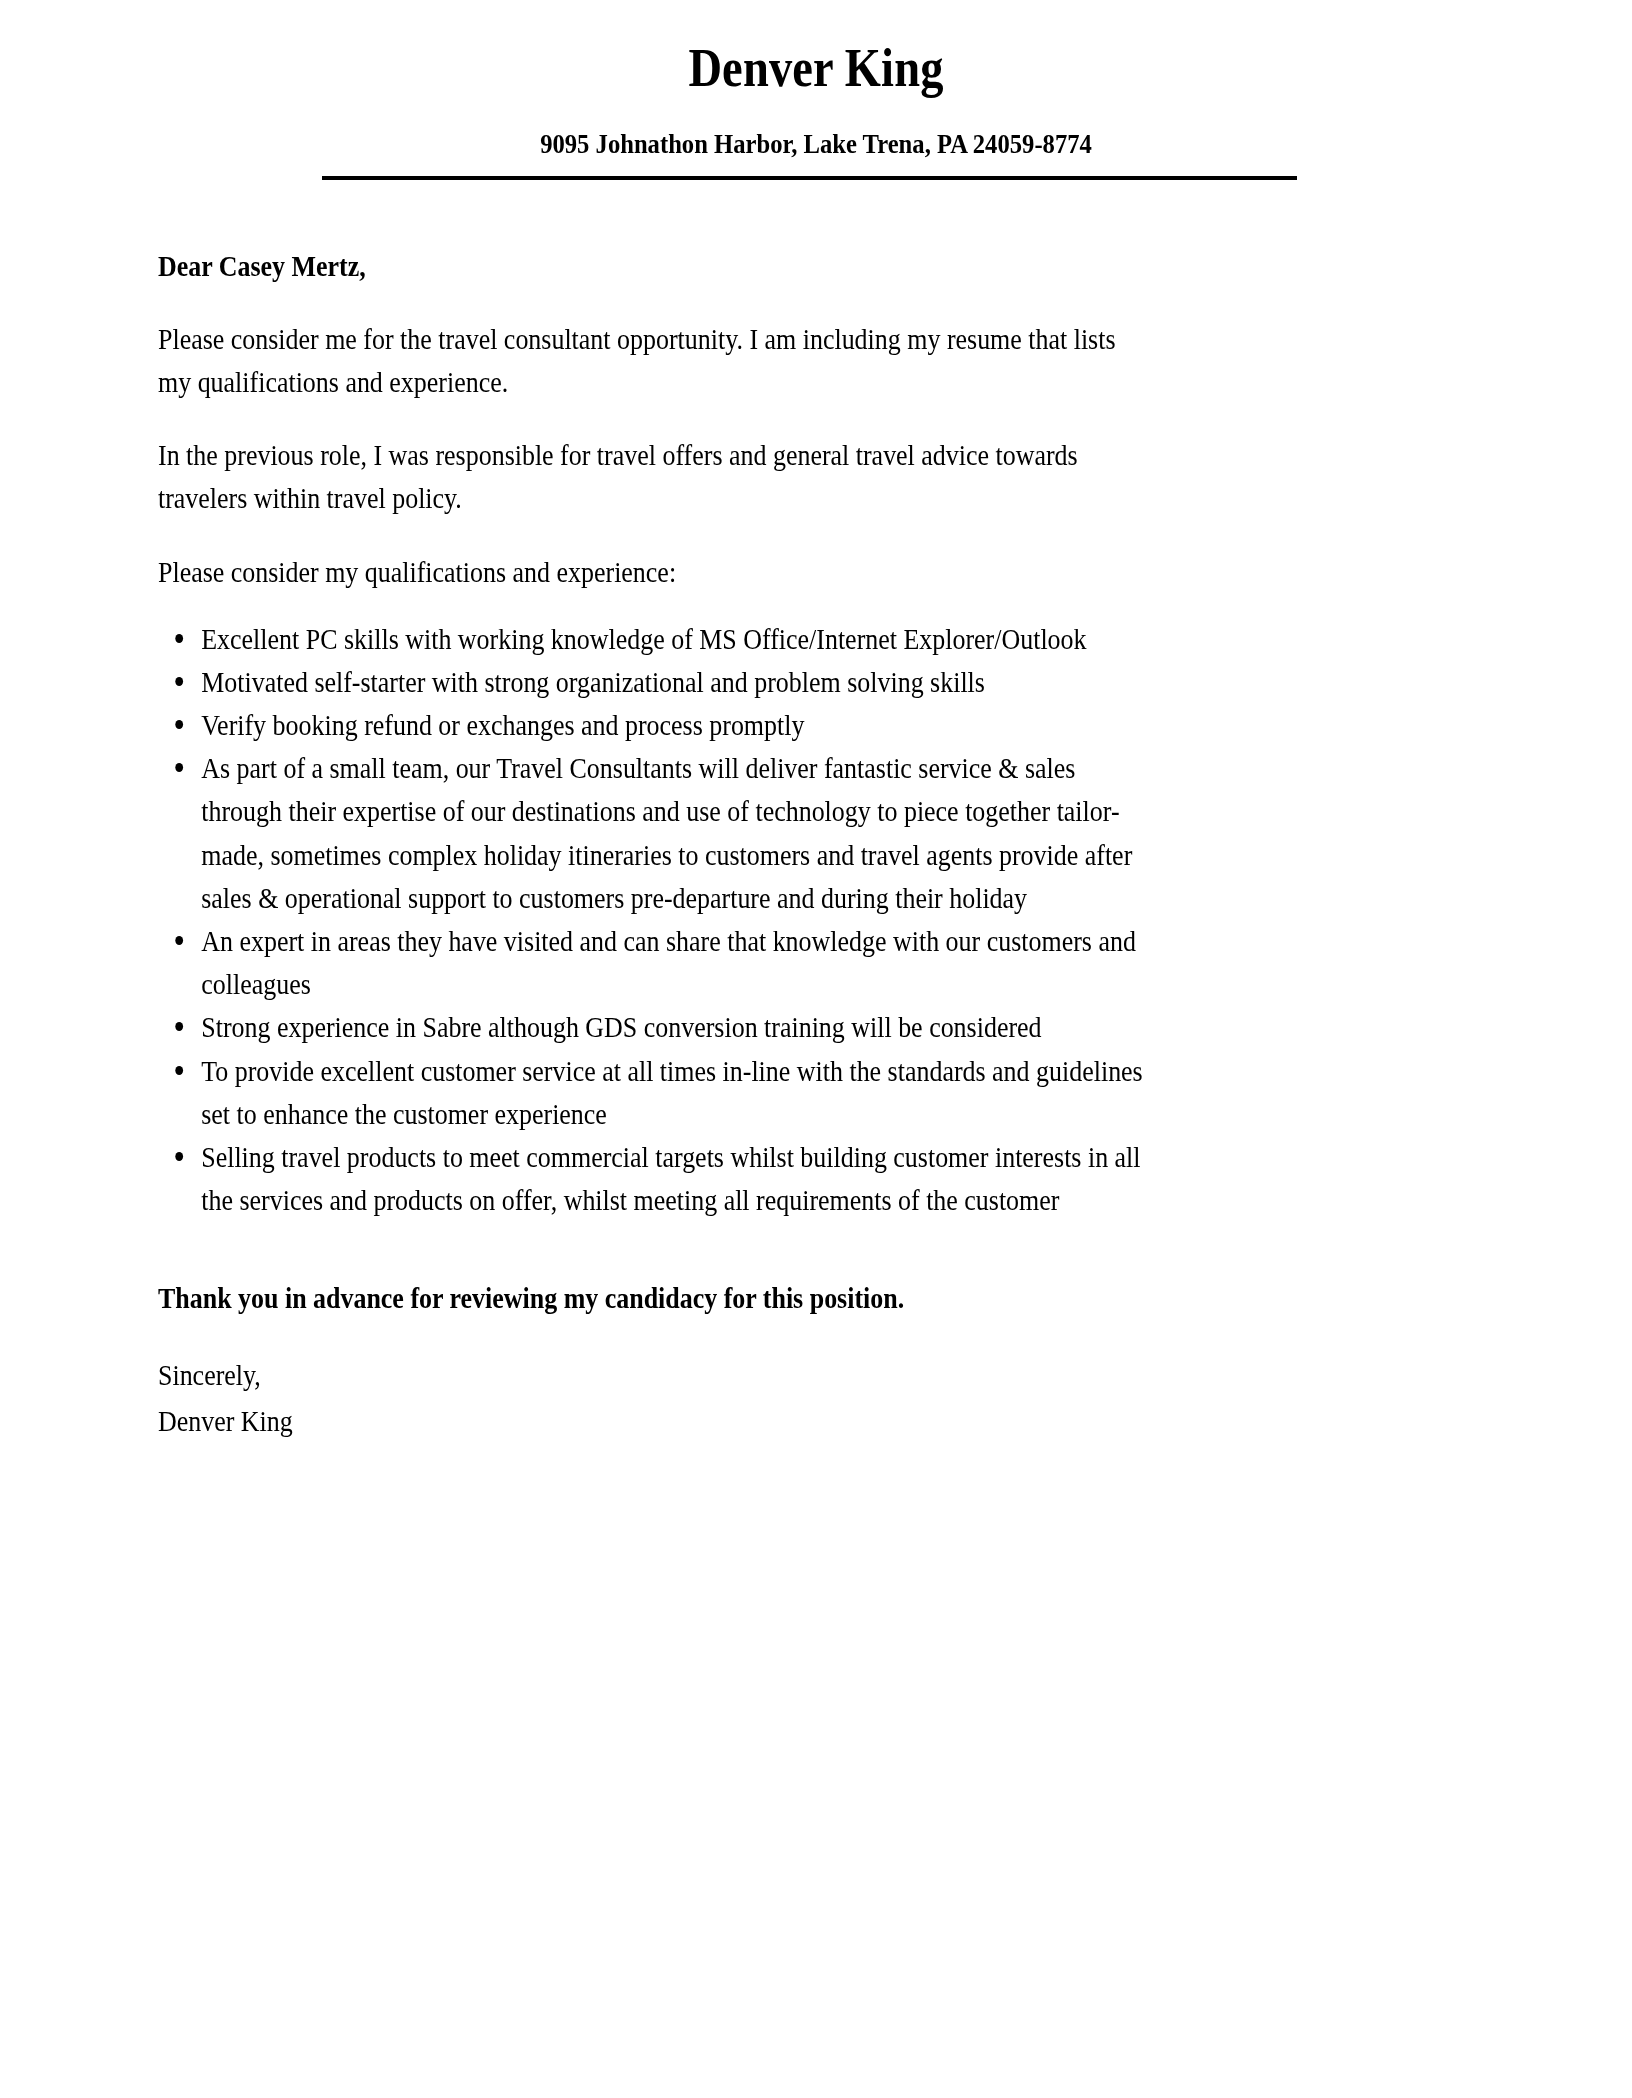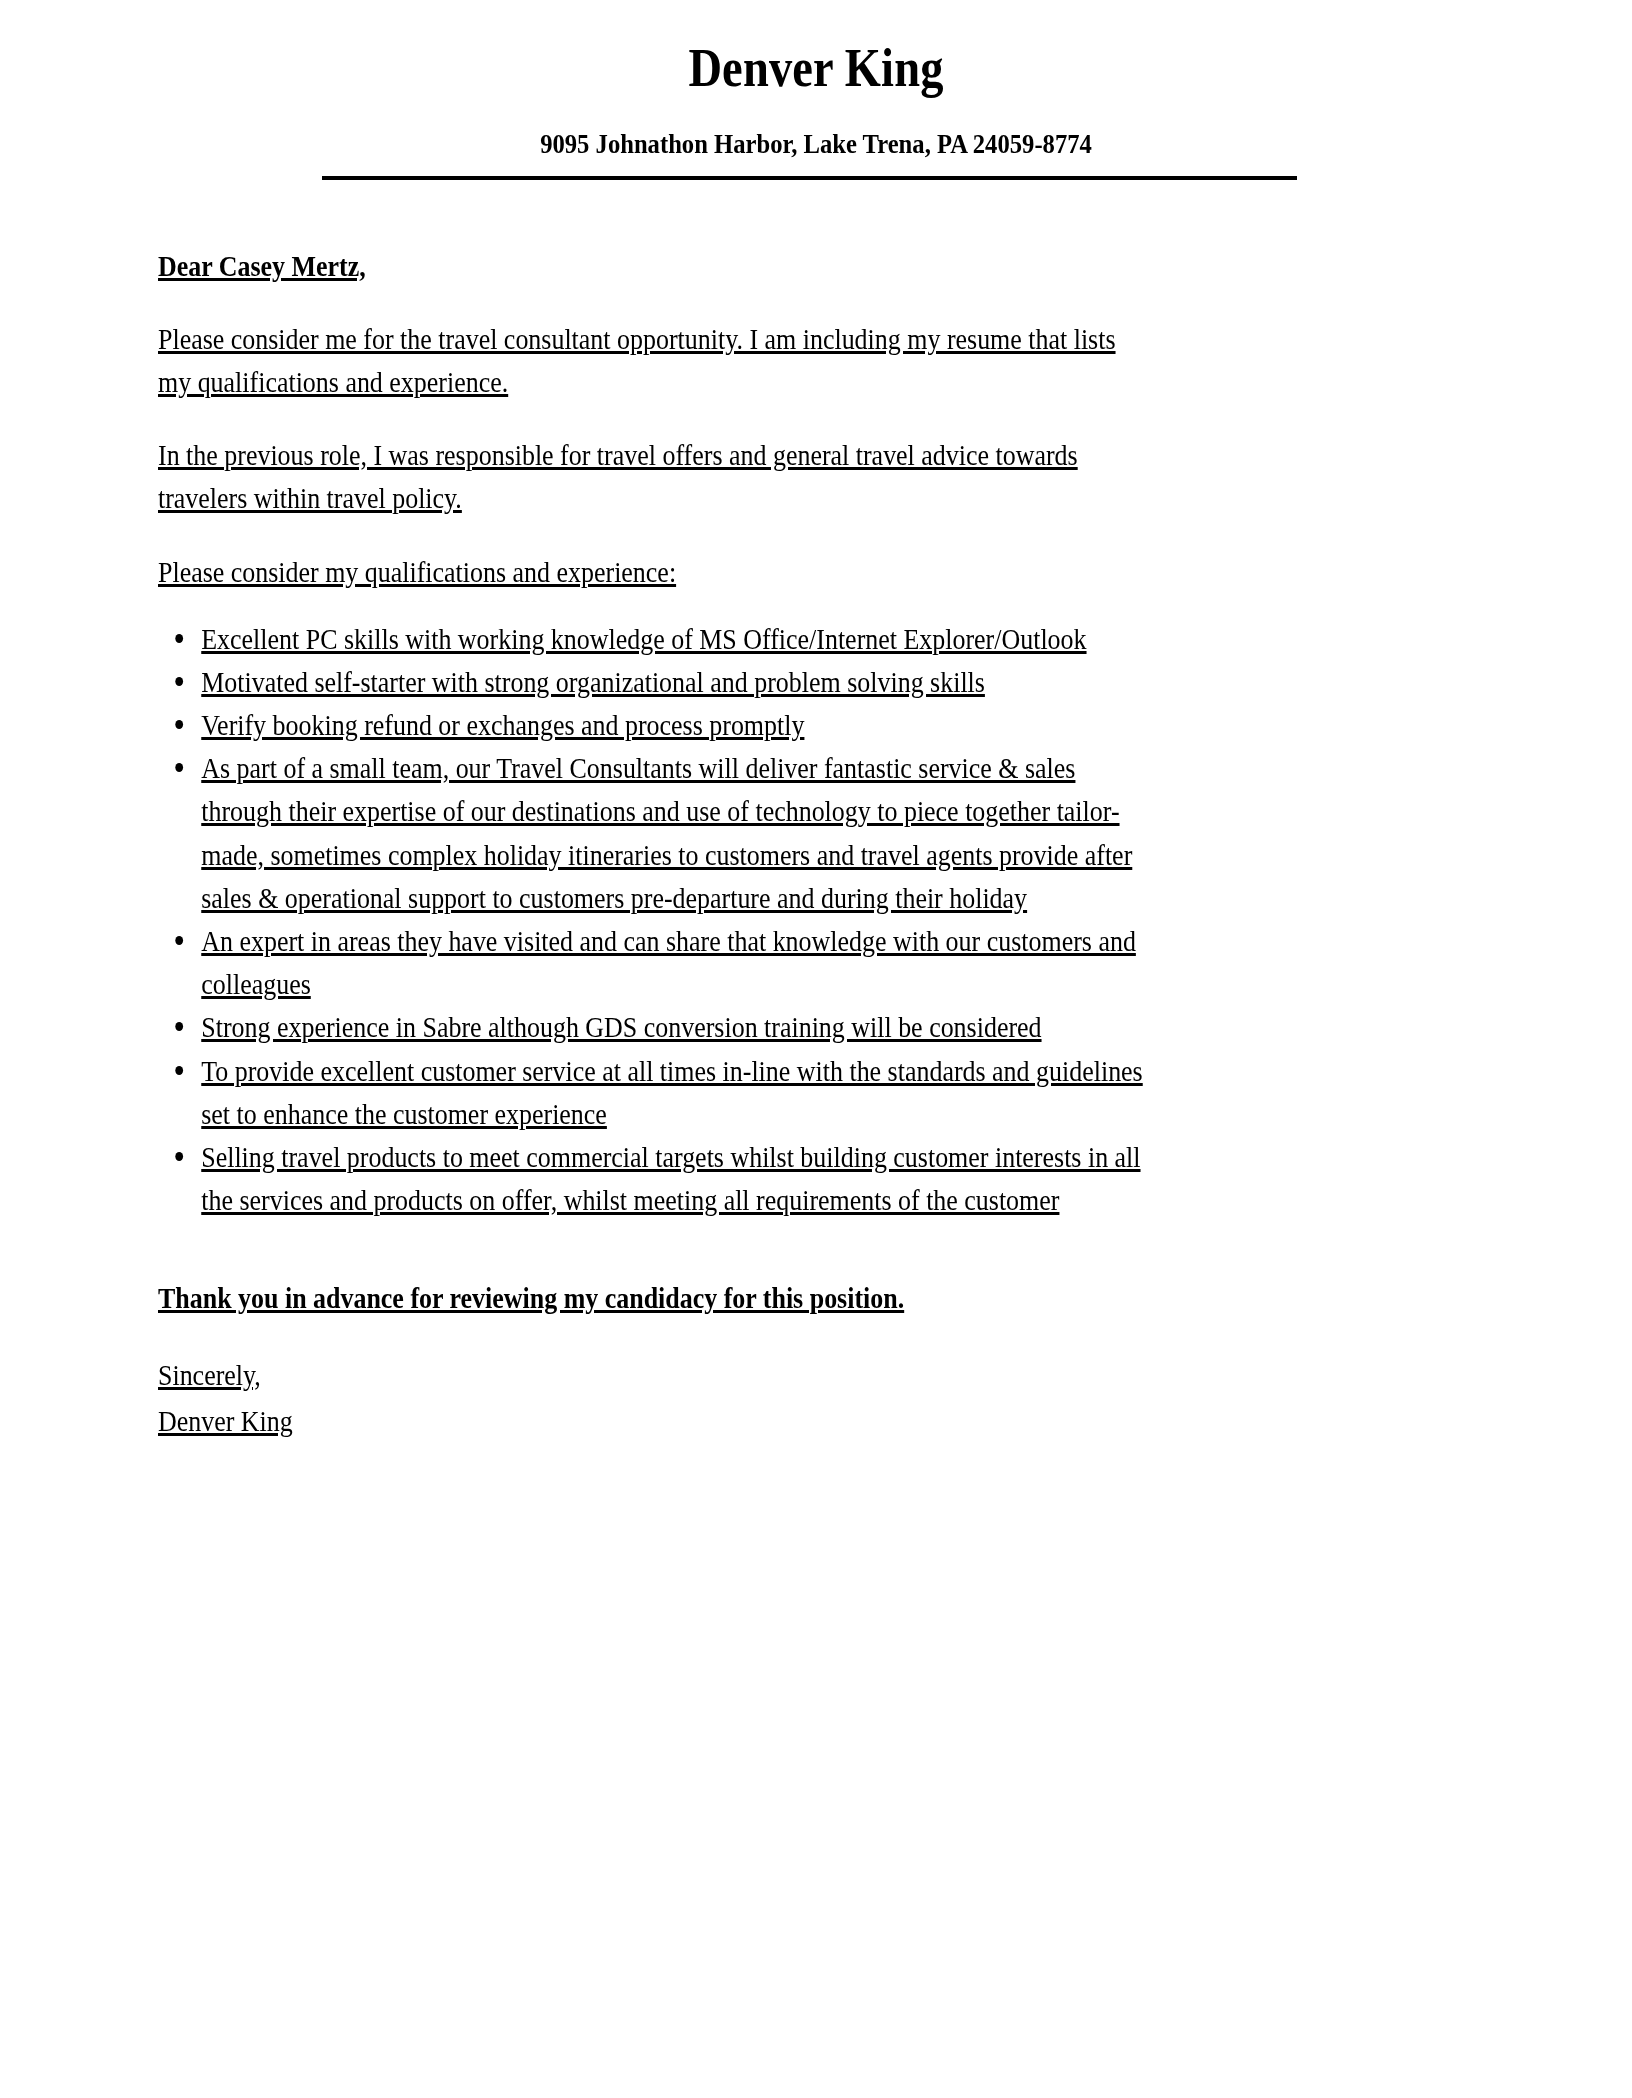--- a/index.html
+++ b/index.html
@@ -62,21 +62,20 @@
     position: relative;
     left: -7px;
   }
 
   
   .letter-body {
     margin: 0 auto;
     width: 1340px;
     padding-left: 12px;
     box-sizing: border-box;
-    text-decoration: underline;
   }
   .letter-body-inner {
     transform: scaleX(0.865);
     transform-origin: left top;
     width: 1146px;
   }
   .salutation {
     font-size: 30px;
     font-weight: 700;
     line-height: 1.35;

